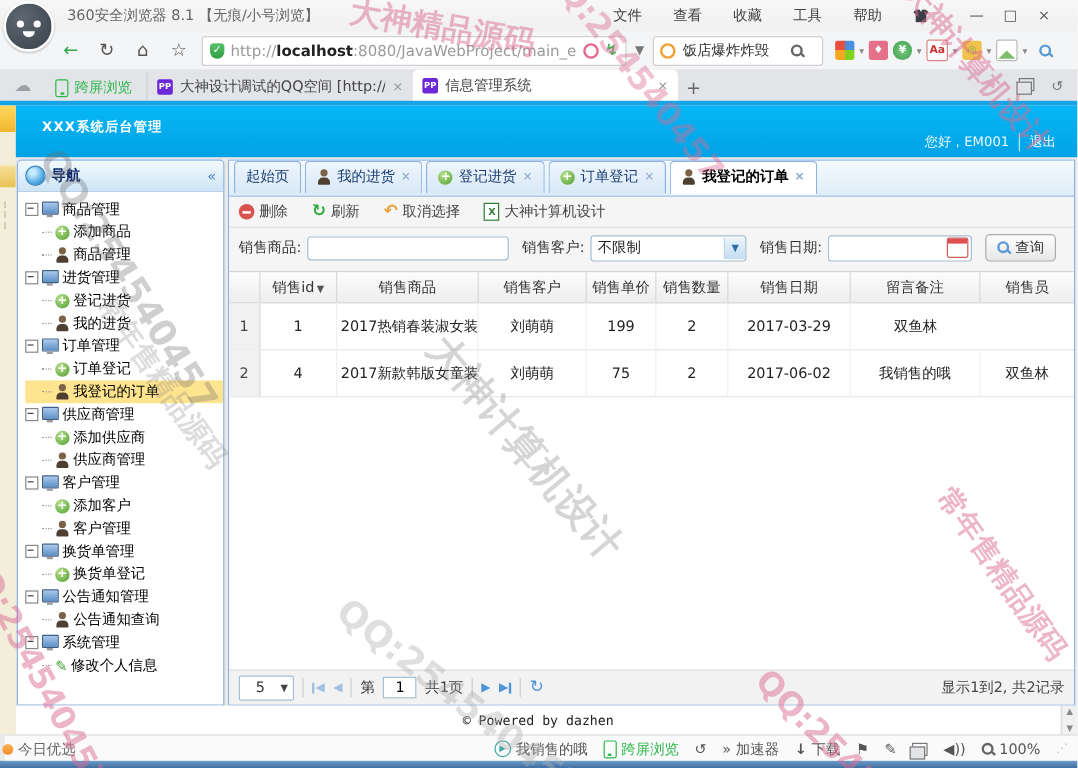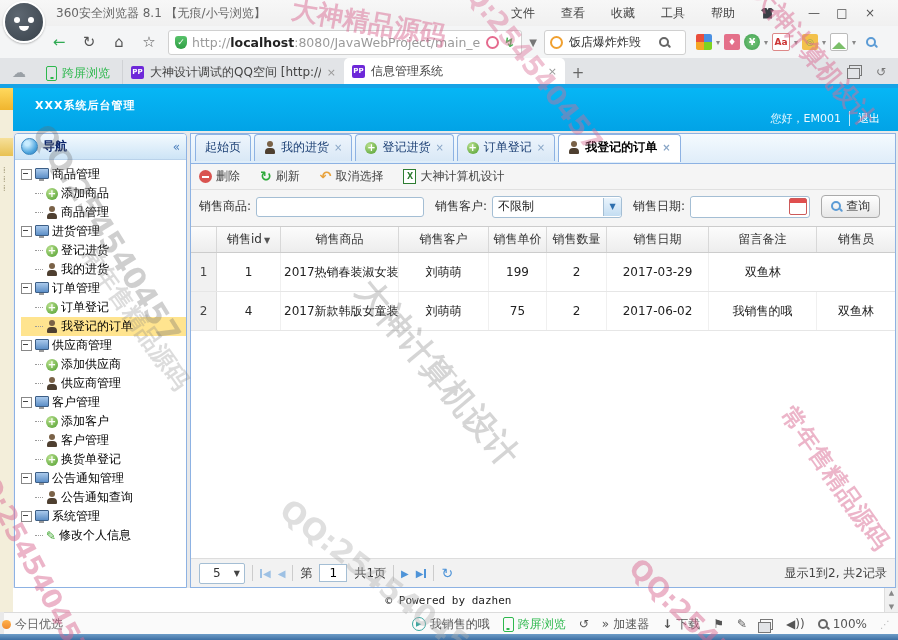--- a/index.html
+++ b/index.html
@@ -340,20 +340,25 @@
       <div class="tn c">
           <span class="conn"></span>
           <span class="i-add">+</span>
           <span class="tl">添加客户</span>
         </div>
       <div class="tn c">
           <span class="conn"></span>
           <span class="i-user"></span>
           <span class="tl">客户管理</span>
         </div>
+      <div class="tn g">
+          <span class="i-exp"></span>
+          <span class="i-mon"></span>
+          <span class="tl">换货单管理</span>
+        </div>
       <div class="tn c">
           <span class="conn"></span>
           <span class="i-add">+</span>
           <span class="tl">换货单登记</span>
         </div>
       <div class="tn g">
           <span class="i-exp"></span>
           <span class="i-mon"></span>
           <span class="tl">公告通知管理</span>
         </div>

